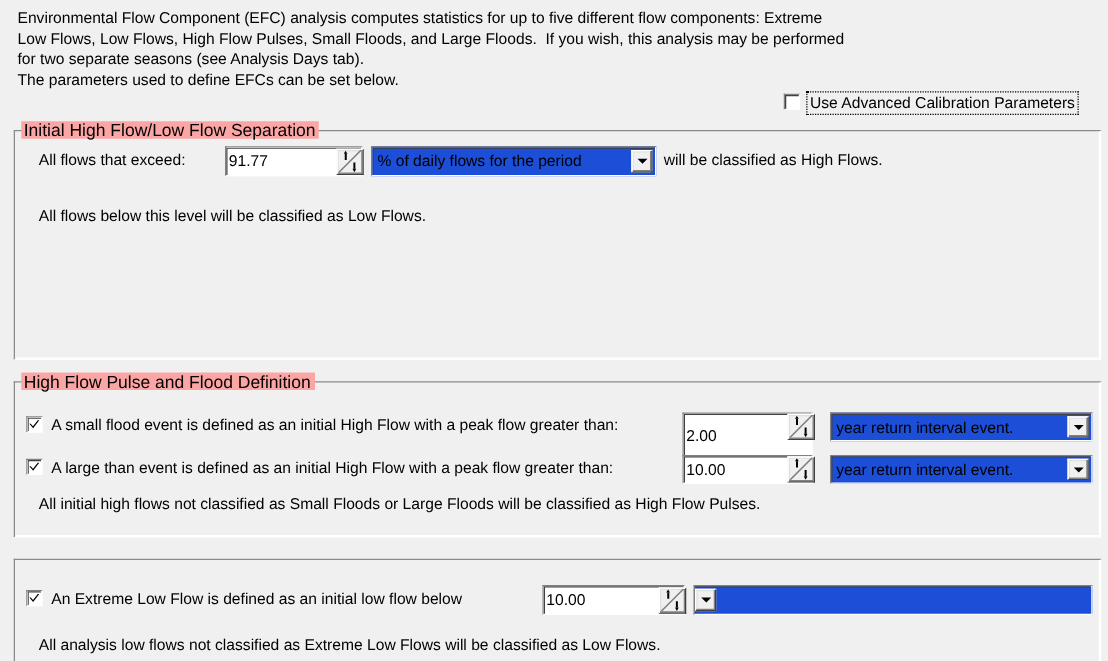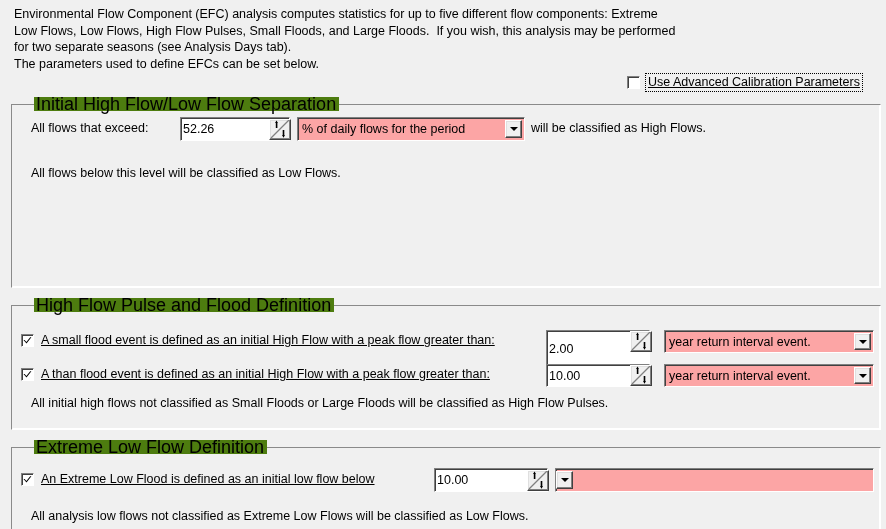--- a/index.html
+++ b/index.html
@@ -41,24 +41,24 @@
     position: absolute;
     left: 0; top: 0; right: 0; bottom: 0;
     border: 1px solid #ffffff;
     border-left-color: transparent;
     border-top-color: transparent;
     pointer-events: none;
   }
   .group-title {
     position: absolute;
     top: -8px;
-    left: 22px;
-    background: #4d7c0f;
+    left: 5px;
+    background: #fca5a5;
     padding: 0 3px 0 2px;
-    font-size: 18px;
+    font-size: 14px;
     line-height: 14px;
     white-space: nowrap;
   }
 
   
   .lbl {
     position: absolute;
     white-space: nowrap;
     font-size: 12.5px;
     line-height: 15px;
@@ -89,21 +89,21 @@
     border: 1px solid;
     border-color: #ffffff #404040 #404040 #ffffff;
     box-sizing: border-box;
     box-shadow: inset -1px -1px 0 #808080, inset 1px 1px 0 #dfdfdf;
   }
   .spinner svg { display: block; }
 
   
   .combo {
     position: absolute;
-    background: #fca5a5;
+    background: #1d4ed8;
     border: 1px solid;
     border-color: #808080 #ffffff #ffffff #808080;
     box-sizing: border-box;
     box-shadow: inset 1px 1px 0 #404040;
     display: flex;
     align-items: center;
     overflow: hidden;
   }
   .combo .combo-text {
     flex: 1 1 auto;
@@ -130,23 +130,22 @@
     width: 0; height: 0;
     border-left: 4px solid transparent;
     border-right: 4px solid transparent;
     border-top: 4px solid #000000;
   }
 
   
   .checkwrap {
     position: absolute;
     display: flex;
-    align-items: center;
+    align-items: flex-start;
     white-space: nowrap;
-    text-decoration: underline;
   }
   .checkbox {
     width: 13px; height: 13px;
     background: #ffffff;
     border: 1px solid;
     border-color: #808080 #ffffff #ffffff #808080;
     box-sizing: border-box;
     box-shadow: inset 1px 1px 0 #404040;
     position: relative;
     flex: 0 0 auto;
@@ -177,21 +176,21 @@
 </div>
 
 <div class="groupbox" style="left:11px; top:104px; width:868px; height:182px;">
   <span class="inner-edge"></span>
   <span class="group-title">Initial High Flow/Low Flow Separation</span>
 </div>
 
 <div class="lbl" style="left:31px; top:121px;">All flows that exceed:</div>
 
 <div class="textbox" style="left:180px; top:117px; width:110px; height:24px;">
-  <span>52.26</span>
+  <span>91.77</span>
 </div>
 
 <div class="spinner" style="left:269px; top:119px;">
   <svg width="20" height="19" viewBox="0 0 20 19" aria-hidden="true">
     <line x1="1" y1="18" x2="19" y2="0" stroke="#808080" stroke-width="1.3"></line>
     <g fill="#000000">
       <polygon points="5,3 8,3 6.5,0.5"></polygon>
       <rect x="5.8" y="3" width="1.6" height="5"></rect>
       <polygon points="12,15 15,15 13.5,17.8"></polygon>
       <rect x="12.7" y="10" width="1.6" height="5"></rect>
@@ -246,21 +245,21 @@
       <span class="arrow-down"></span>
     </span>
 </div>
 
 <div class="checkwrap" style="left:21px; top:367px;">
   <span class="checkbox">
     <svg width="9" height="9" viewBox="0 0 9 9">
       <path d="M0.5 4 L1.6 4 L3.4 6 L7.2 1.2 L8.4 1.2 L3.5 7.6 Z" fill="#000000"></path>
     </svg>
   </span>
-  <span class="cb-label">A than flood event is defined as an initial High Flow with a peak flow greater than:</span>
+  <span class="cb-label">A large than event is defined as an initial High Flow with a peak flow greater than:</span>
 </div>
 
 <div class="textbox" style="left:546px; top:364px; width:104px; height:23px;">
   <span>10.00</span>
 </div>
 
 <div class="spinner" style="left:630px; top:365px;">
   <svg width="20" height="19" viewBox="0 0 20 19" aria-hidden="true">
     <line x1="1" y1="18" x2="19" y2="0" stroke="#808080" stroke-width="1.3"></line>
     <g fill="#000000">
@@ -276,30 +275,29 @@
   <span class="combo-text">year return interval event.</span>
   <span class="combo-btn">
       <span class="arrow-down"></span>
     </span>
 </div>
 
 <div class="lbl" style="left:31px; top:396px;">All initial high flows not classified as Small Floods or Large Floods will be classified as High Flow Pulses.</div>
 
 <div class="groupbox" style="left:11px; top:447px; width:868px; height:82px;">
   <span class="inner-edge"></span>
-  <span class="group-title">Extreme Low Flow Definition</span>
 </div>
 
 <div class="checkwrap" style="left:21px; top:472px;">
   <span class="checkbox">
     <svg width="9" height="9" viewBox="0 0 9 9">
       <path d="M0.5 4 L1.6 4 L3.4 6 L7.2 1.2 L8.4 1.2 L3.5 7.6 Z" fill="#000000"></path>
     </svg>
   </span>
-  <span class="cb-label">An Extreme Low Flood is defined as an initial low flow below</span>
+  <span class="cb-label">An Extreme Low Flow is defined as an initial low flow below</span>
 </div>
 
 <div class="textbox" style="left:434px; top:468px; width:114px; height:24px;">
   <span>10.00</span>
 </div>
 
 <div class="spinner" style="left:527px; top:470px;">
   <svg width="20" height="19" viewBox="0 0 20 19" aria-hidden="true">
     <line x1="1" y1="18" x2="19" y2="0" stroke="#808080" stroke-width="1.3"></line>
     <g fill="#000000">

